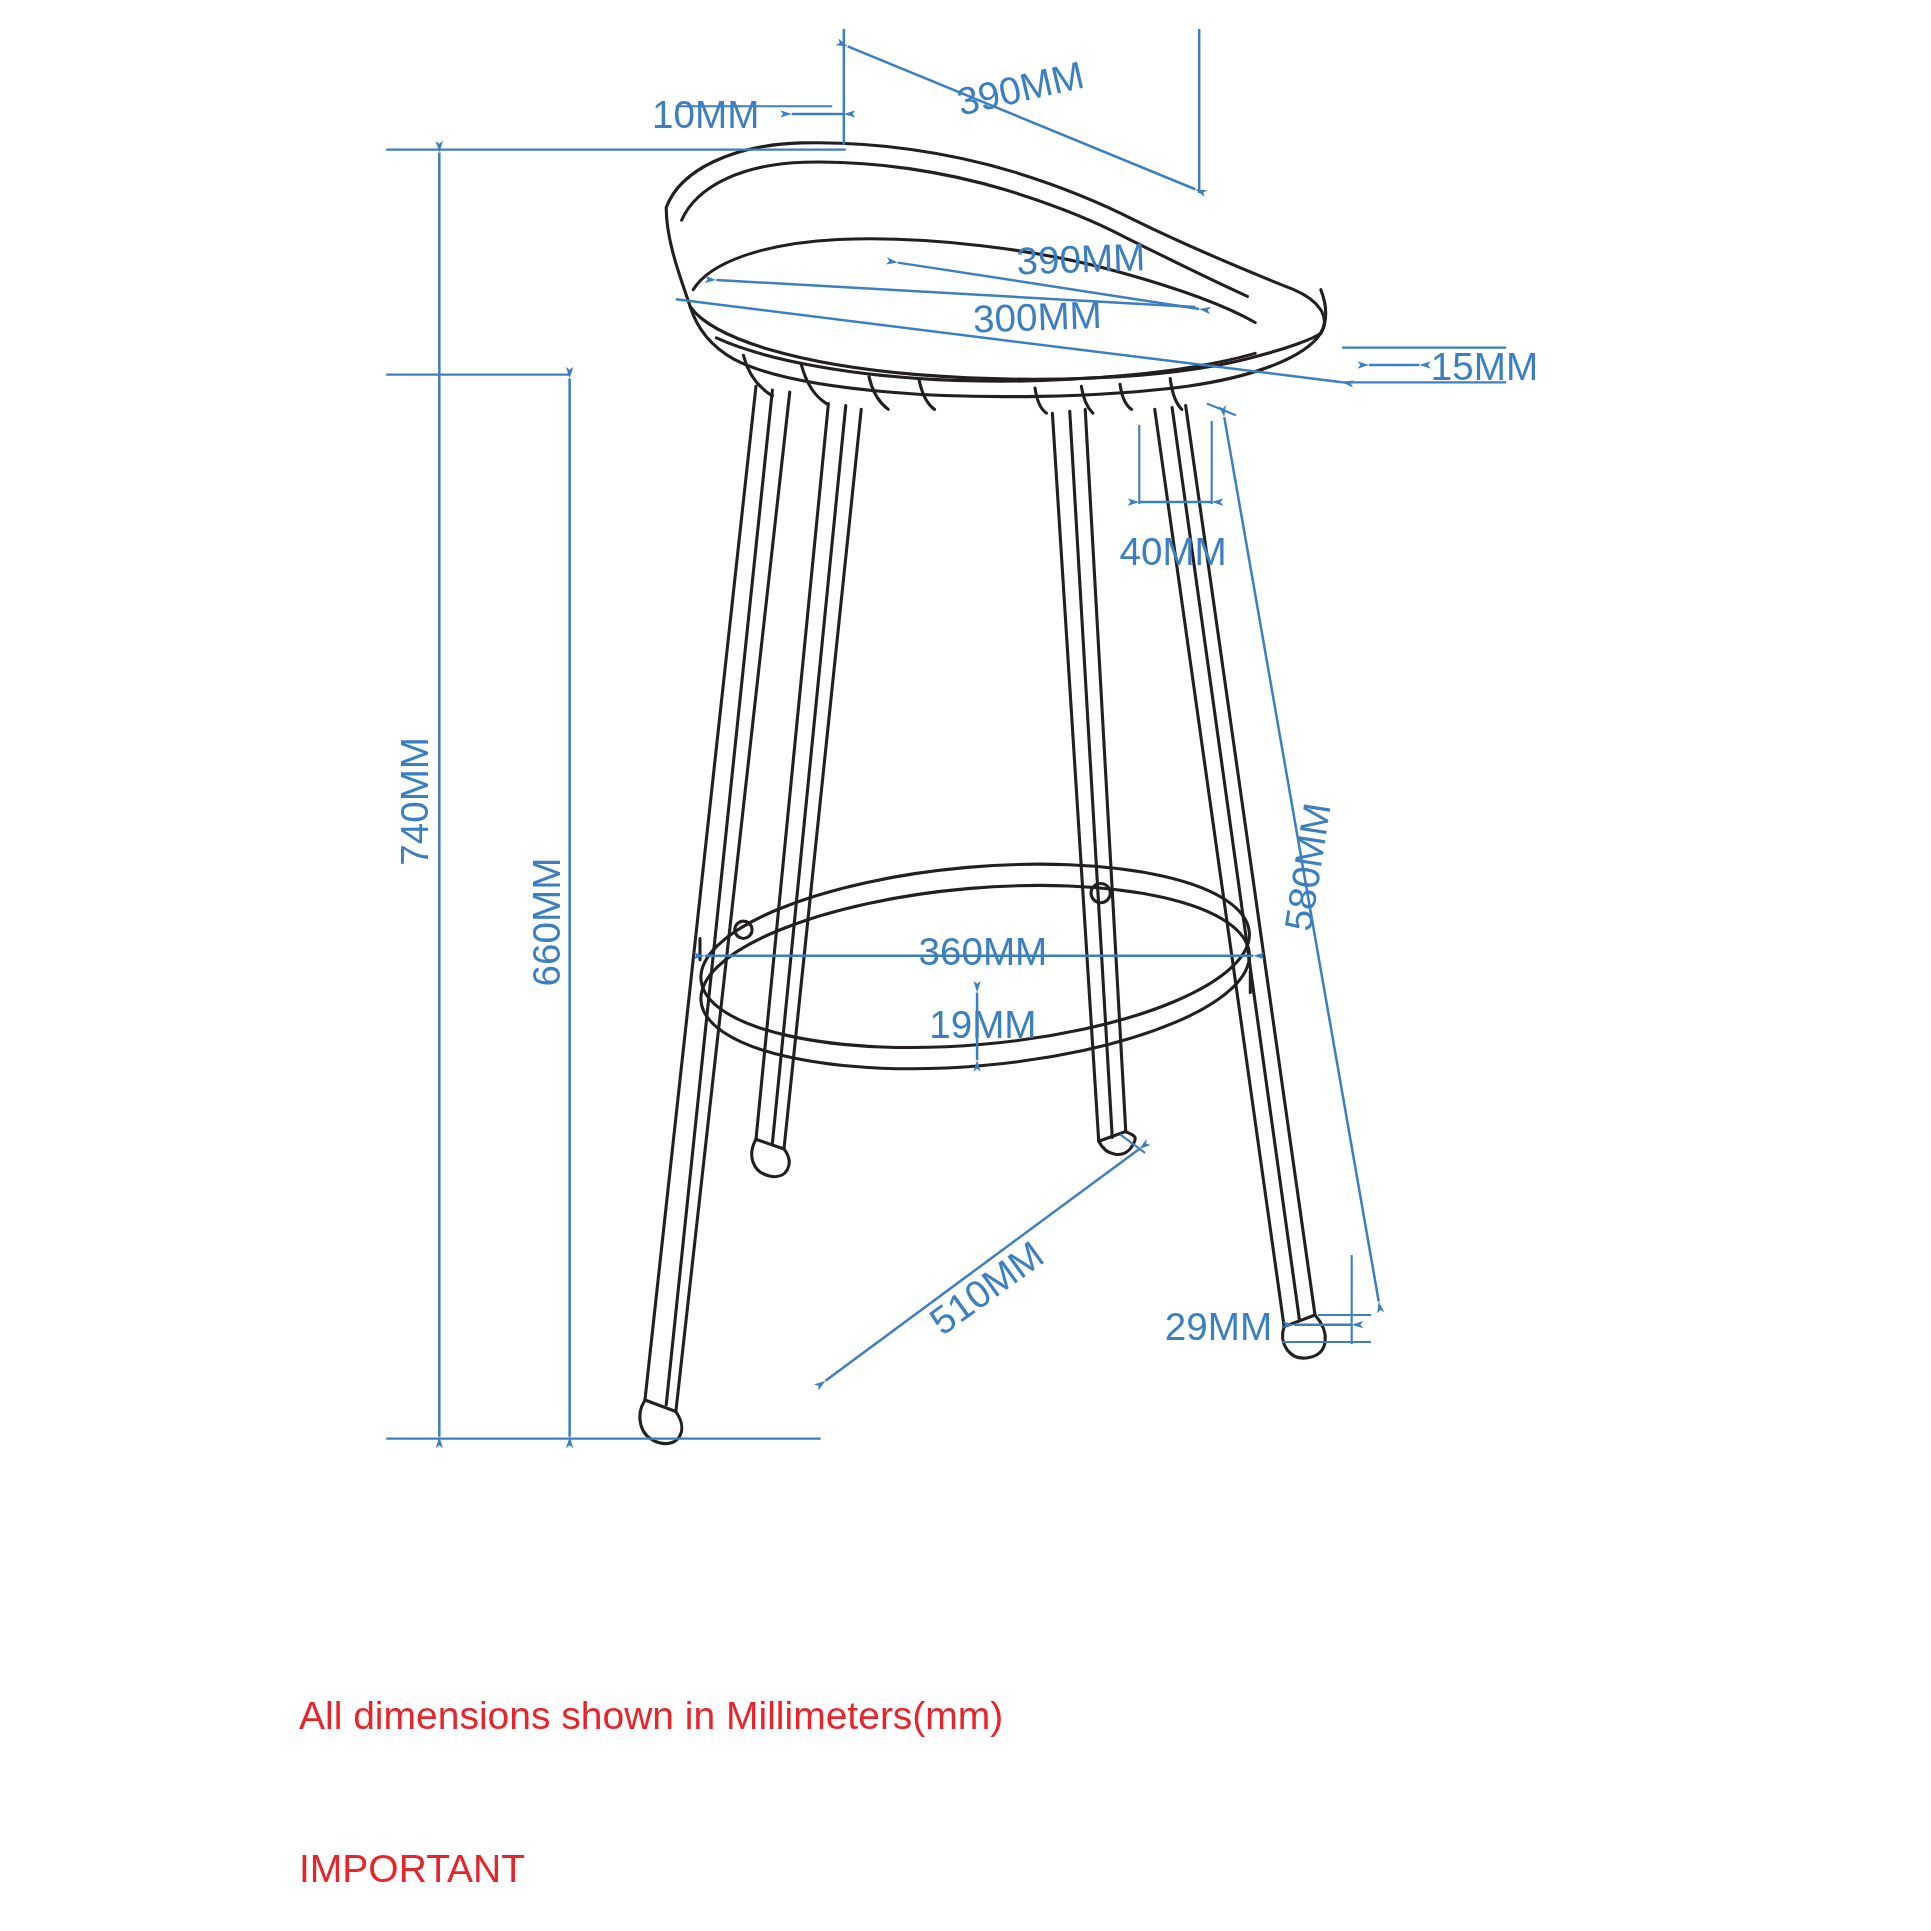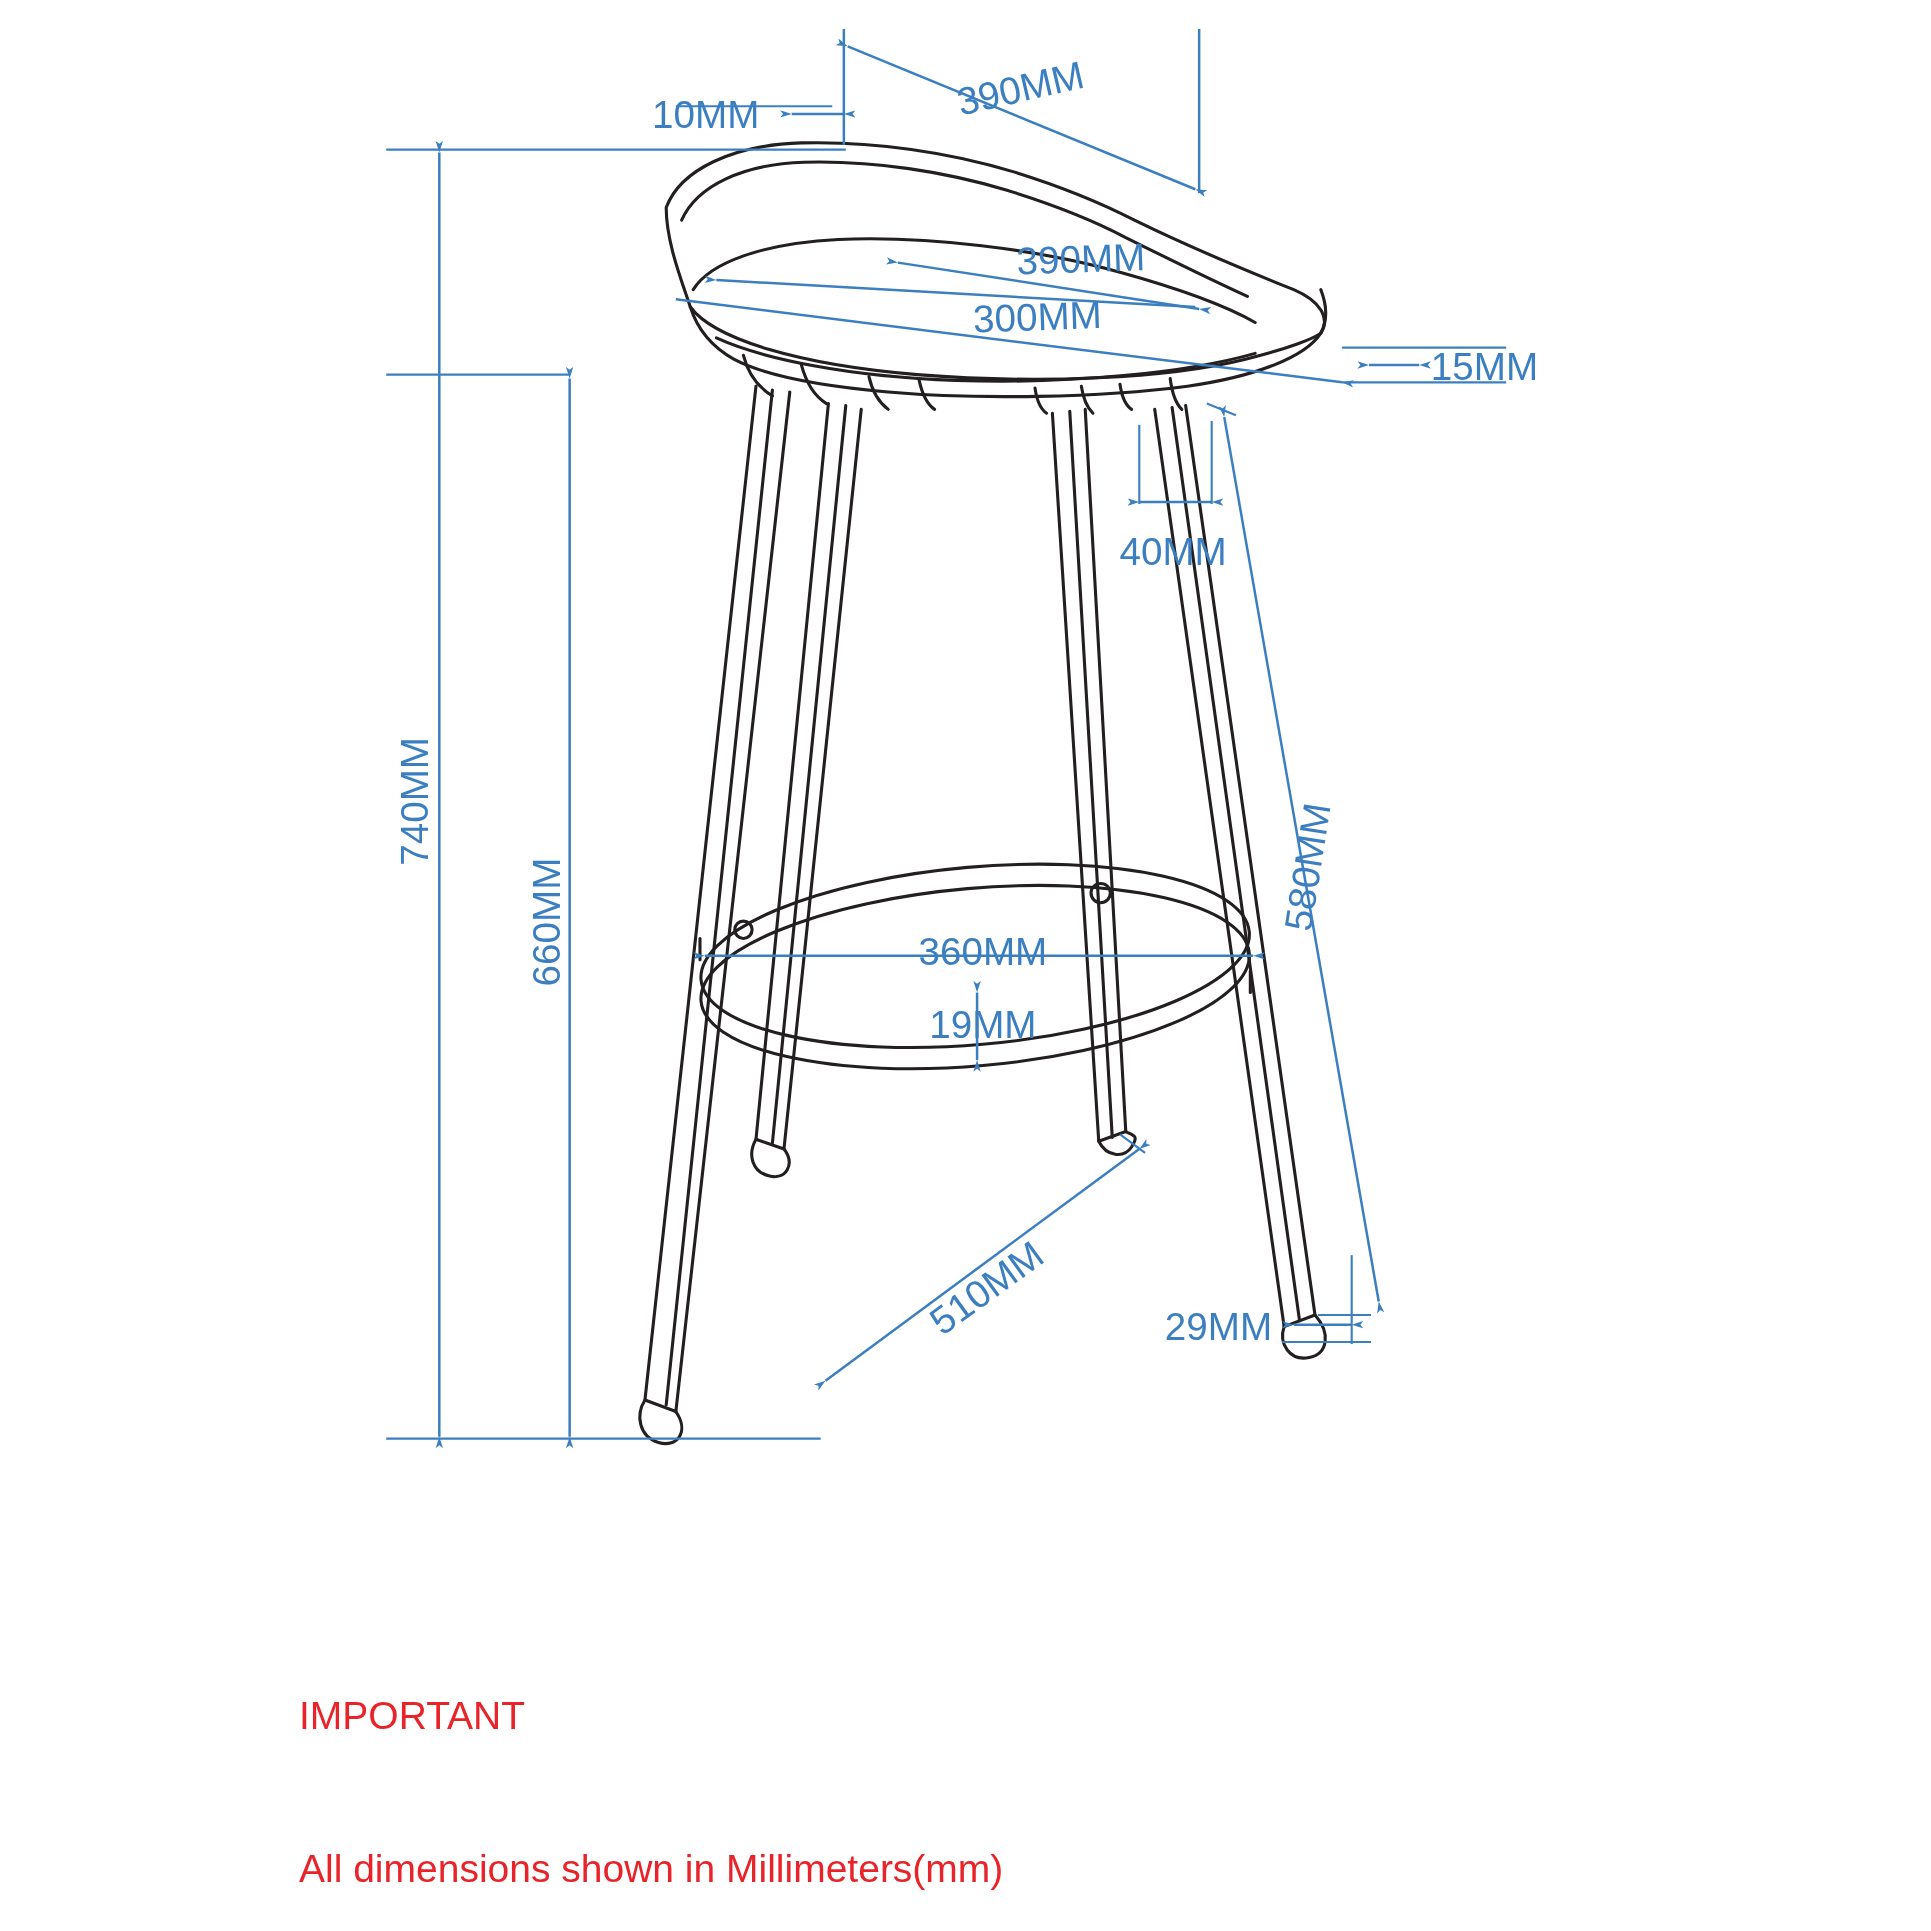--- a/index.html
+++ b/index.html
@@ -210,21 +210,21 @@
 
       <text class="dim-label" x="1018" y="1075" text-anchor="middle">19MM</text>
 
       <text class="dim-label" x="1030" y="1345" text-anchor="middle" transform="rotate(-36 1030 1345)">510MM</text>
 
       <text class="dim-label" x="1262" y="1388" text-anchor="middle">29MM</text>
     </g>
   </svg>
 
   <div class="notes">
+    <div>All dimensions shown in Millimeters(mm)</div>
     <div>IMPORTANT</div>
-    <div>All dimensions shown in Millimeters(mm)</div>
     
     
     
   </div>
 
 </div>
 
 
 </body></html>

